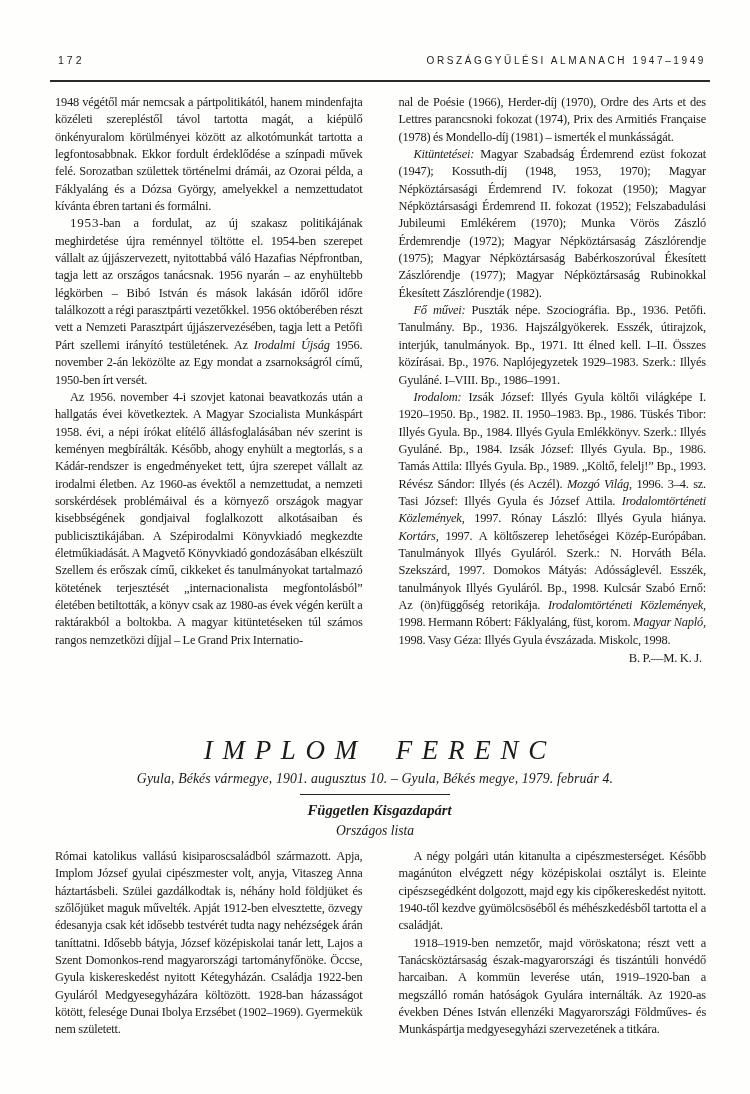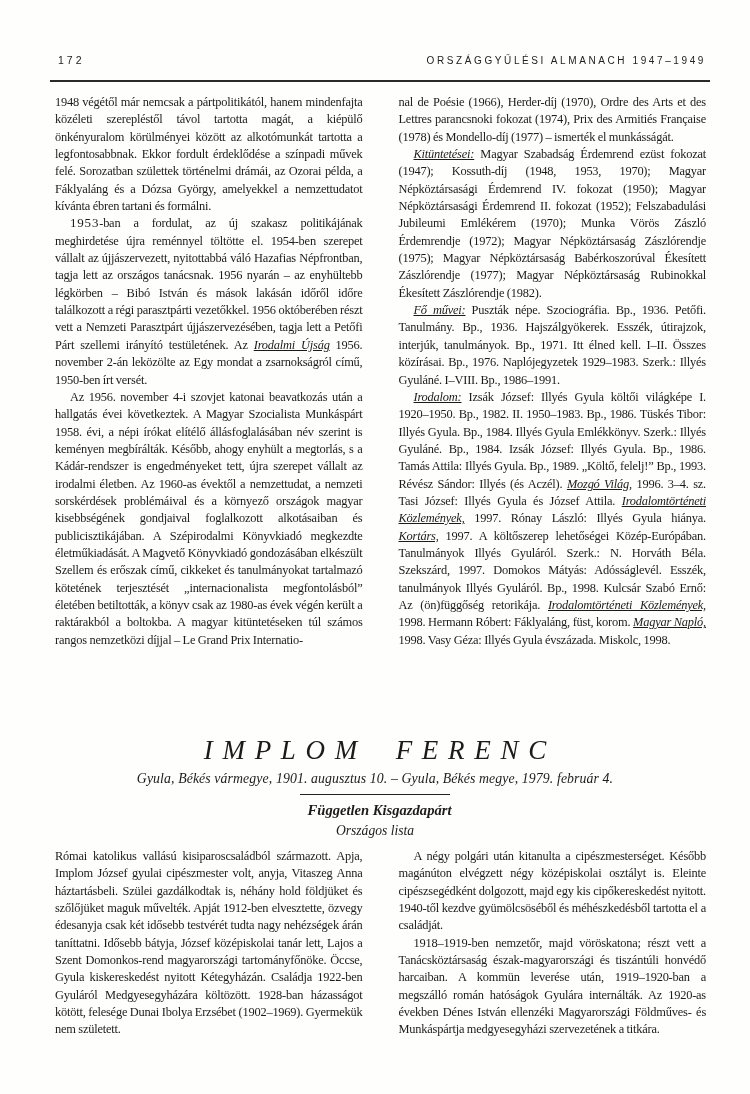--- a/index.html
+++ b/index.html
@@ -21,21 +21,21 @@
     border-top:2.2px solid #2b2a28;
   }
   
   .cols{position:absolute;left:55px;right:44px;display:flex;gap:36px;}
   .top-cols{top:94px;}
   .bottom-cols{top:848px;}
   .col{flex:1;min-width:0;text-align:justify;
     font-size:12.4px;line-height:17.35px;letter-spacing:-0.2px;word-spacing:-0.3px;}
   .para{margin:0;text-indent:15px;}
   .para.flush{text-indent:0;}
-  .run-i{font-style:italic;text-decoration:underline;}
+  .run-i{font-style:italic;}
   .run-lead{font-weight:normal;font-size:13px;letter-spacing:0.8px;line-height:1;}
   .signature{margin:1px 0 0;text-align:right;padding-right:4px;font-size:12.6px;}
   
   .entry-head{position:absolute;top:735px;left:0;right:0;text-align:center;font-style:italic;}
   .entry-name{
     margin:0;font-size:27px;font-weight:400;letter-spacing:0.36em;word-spacing:0.45em;
     text-indent:0.36em; 
   }
   .entry-dates{margin:5px 0 0;font-size:13.8px;letter-spacing:0.1px;}
   .short-rule{width:150px;margin:7px auto 0;border-top:1.7px solid #24231f;}
@@ -53,24 +53,25 @@
   </div>
   <div class="head-rule"></div>
 
   <main class="cols top-cols">
     <div class="col">
       <p class="para flush"><span>1948 végétől már nemcsak a pártpolitikától, hanem mindenfajta közéleti szerepléstől távol tartotta magát, a kiépülő önkényuralom körülményei között az alkotómunkát tartotta a legfontosabbnak. Ekkor fordult érdeklődése a színpadi művek felé. Sorozatban születtek történelmi drámái, az Ozorai példa, a Fáklyaláng és a Dózsa György, amelyekkel a nemzettudatot kívánta ébren tartani és formálni.</span></p>
       <p class="para"><span class="run-lead">1953</span><span>-ban a fordulat, az új szakasz politikájának meghirdetése újra reménnyel töltötte el. 1954-ben szerepet vállalt az újjászervezett, nyitottabbá váló Hazafias Népfrontban, tagja lett az országos tanácsnak. 1956 nyarán – az enyhültebb légkörben – Bibó István és mások lakásán időről időre találkozott a régi parasztpárti vezetőkkel. 1956 októberében részt vett a Nemzeti Parasztpárt újjászervezésében, tagja lett a Petőfi Párt szellemi irányító testületének. Az </span><span class="run-i">Irodalmi Újság</span><span> 1956. november 2-án leközölte az Egy mondat a zsarnokságról című, 1950-ben írt versét.</span></p>
       <p class="para"><span>Az 1956. november 4-i szovjet katonai beavatkozás után a hallgatás évei következtek. A Magyar Szocialista Munkáspárt 1958. évi, a népi írókat elítélő állásfoglalásában név szerint is keményen megbírálták. Később, ahogy enyhült a megtorlás, s a Kádár-rendszer is engedményeket tett, újra szerepet vállalt az irodalmi életben. Az 1960-as évektől a nemzettudat, a nemzeti sorskérdések problémáival és a környező országok magyar kisebbségének gondjaival foglalkozott alkotásaiban és publicisztikájában. A Szépirodalmi Könyvkiadó megkezdte életműkiadását. A Magvető Könyvkiadó gondozásában elkészült Szellem és erőszak című, cikkeket és tanulmányokat tartalmazó kötetének terjesztését „internacionalista megfontolásból” életében betiltották, a könyv csak az 1980-as évek végén került a raktárakból a boltokba. A magyar kitüntetéseken túl számos rangos nemzetközi díjjal – Le Grand Prix Internatio-</span></p>
     </div>
     <div class="col">
-      <p class="para flush"><span>nal de Poésie (1966), Herder-díj (1970), Ordre des Arts et des Lettres parancsnoki fokozat (1974), Prix des Armitiés Française (1978) és Mondello-díj (1977) – ismerték el munkásságát.</span></p>
+      <p class="para flush"><span>nal de Poésie (1966), Herder-díj (1970), Ordre des Arts et des Lettres parancsnoki fokozat (1974), Prix des Armitiés Française (1978) és Mondello-díj (1981) – ismerték el munkásságát.</span></p>
       <p class="para"><span class="run-i">Kitüntetései:</span><span> Magyar Szabadság Érdemrend ezüst fokozat (1947); Kossuth-díj (1948, 1953, 1970); Magyar Népköztársasági Érdemrend IV. fokozat (1950); Magyar Népköztársasági Érdemrend II. fokozat (1952); Felszabadulási Jubileumi Emlékérem (1970); Munka Vörös Zászló Érdemrendje (1972); Magyar Népköztársaság Zászlórendje (1975); Magyar Népköztársaság Babérkoszorúval Ékesített Zászlórendje (1977); Magyar Népköztársaság Rubinokkal Ékesített Zászlórendje (1982).</span></p>
       <p class="para"><span class="run-i">Fő művei:</span><span> Puszták népe. Szociográfia. Bp., 1936. Petőfi. Tanulmány. Bp., 1936. Hajszálgyökerek. Esszék, útirajzok, interjúk, tanulmányok. Bp., 1971. Itt élned kell. I–II. Összes közírásai. Bp., 1976. Naplójegyzetek 1929–1983. Szerk.: Illyés Gyuláné. I–VIII. Bp., 1986–1991.</span></p>
       <p class="para"><span class="run-i">Irodalom:</span><span> Izsák József: Illyés Gyula költői világképe I. 1920–1950. Bp., 1982. II. 1950–1983. Bp., 1986. Tüskés Tibor: Illyés Gyula. Bp., 1984. Illyés Gyula Emlékkönyv. Szerk.: Illyés Gyuláné. Bp., 1984. Izsák József: Illyés Gyula. Bp., 1986. Tamás Attila: Illyés Gyula. Bp., 1989. „Költő, felelj!” Bp., 1993. Révész Sándor: Illyés (és Aczél). </span><span class="run-i">Mozgó Világ,</span><span> 1996. 3–4. sz. Tasi József: Illyés Gyula és József Attila. </span><span class="run-i">Irodalomtörténeti Közlemények,</span><span> 1997. Rónay László: Illyés Gyula hiánya. </span><span class="run-i">Kortárs,</span><span> 1997. A költőszerep lehetőségei Közép-Európában. Tanulmányok Illyés Gyuláról. Szerk.: N. Horváth Béla. Szekszárd, 1997. Domokos Mátyás: Adósságlevél. Esszék, tanulmányok Illyés Gyuláról. Bp., 1998. Kulcsár Szabó Ernő: Az (ön)függőség retorikája. </span><span class="run-i">Irodalomtörténeti Közlemények,</span><span> 1998. Hermann Róbert: Fáklyaláng, füst, korom. </span><span class="run-i">Magyar Napló,</span><span> 1998. Vasy Géza: Illyés Gyula évszázada. Miskolc, 1998.</span></p>
+      <p class="signature">B. P.—M. K. J.</p>
     </div>
   </main>
 
   <section class="entry-head">
     <h1 class="entry-name">IMPLOM FERENC</h1>
     <p class="entry-dates">Gyula, Békés vármegye, 1901. augusztus 10. – Gyula, Békés megye, 1979. február 4.</p>
     <div class="short-rule"></div>
     <p class="entry-party">Független Kisgazdapárt</p>
     <p class="entry-list">Országos lista</p>
   </section>

